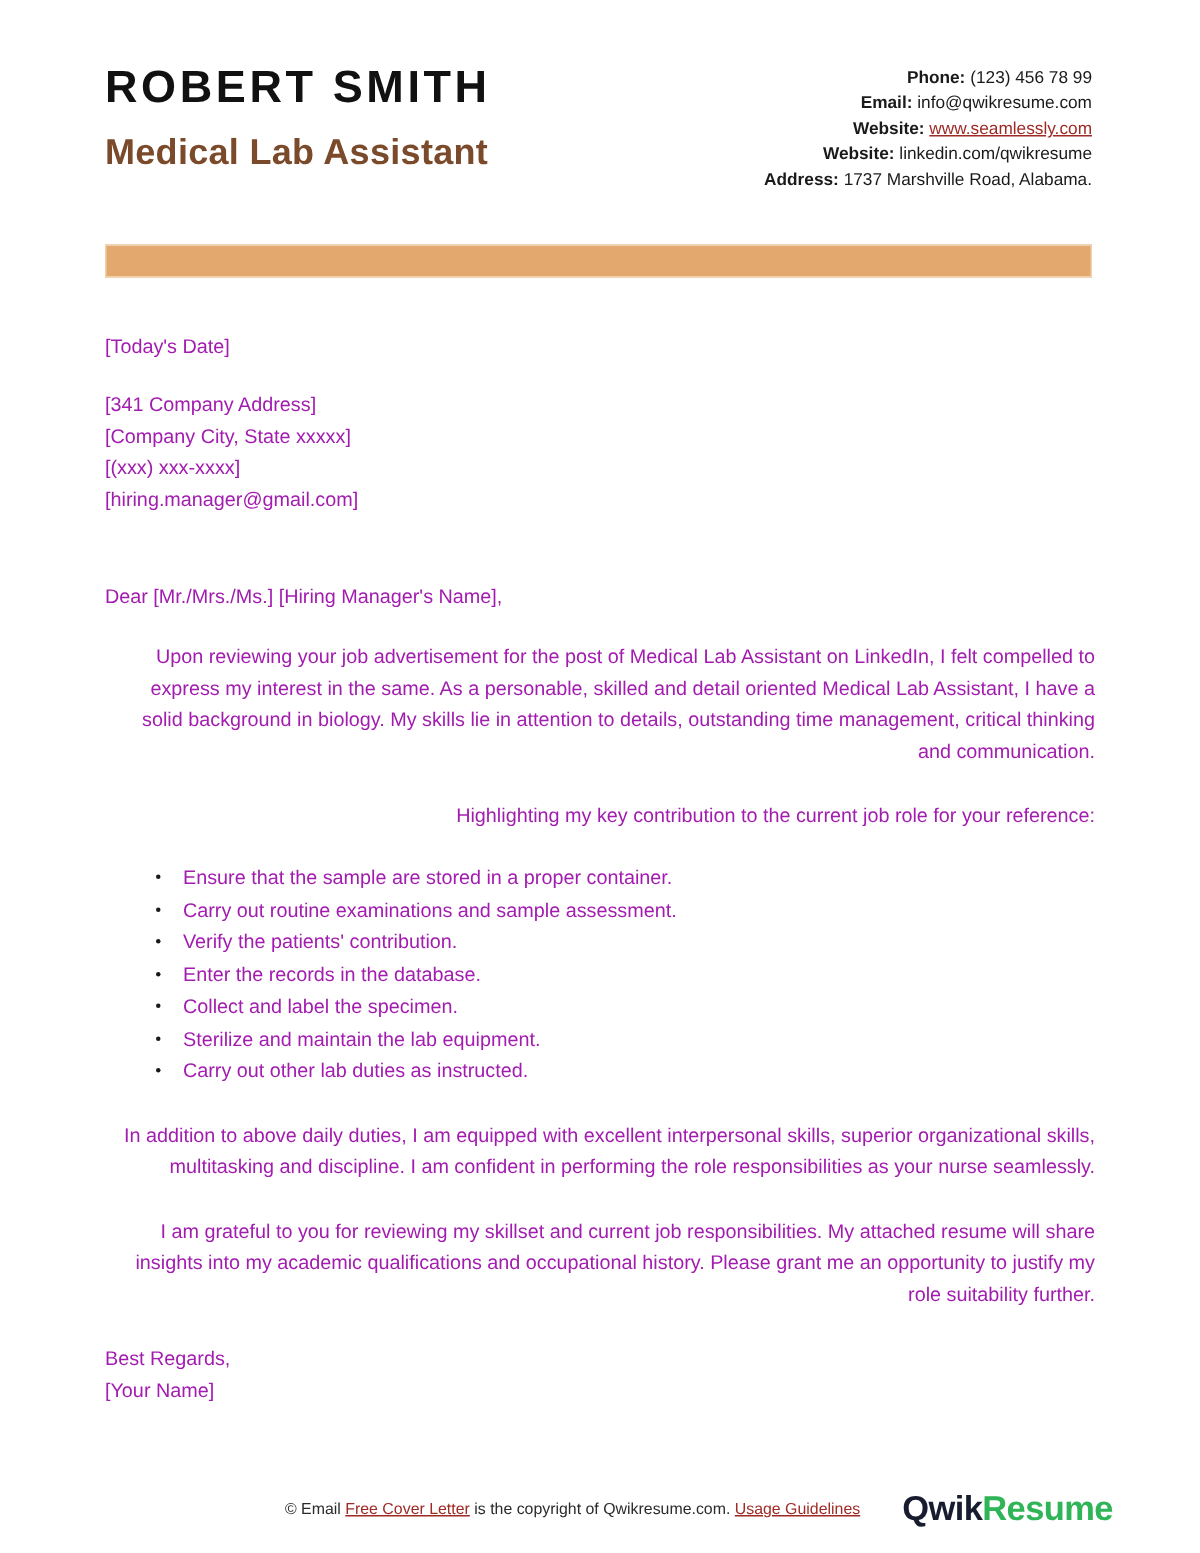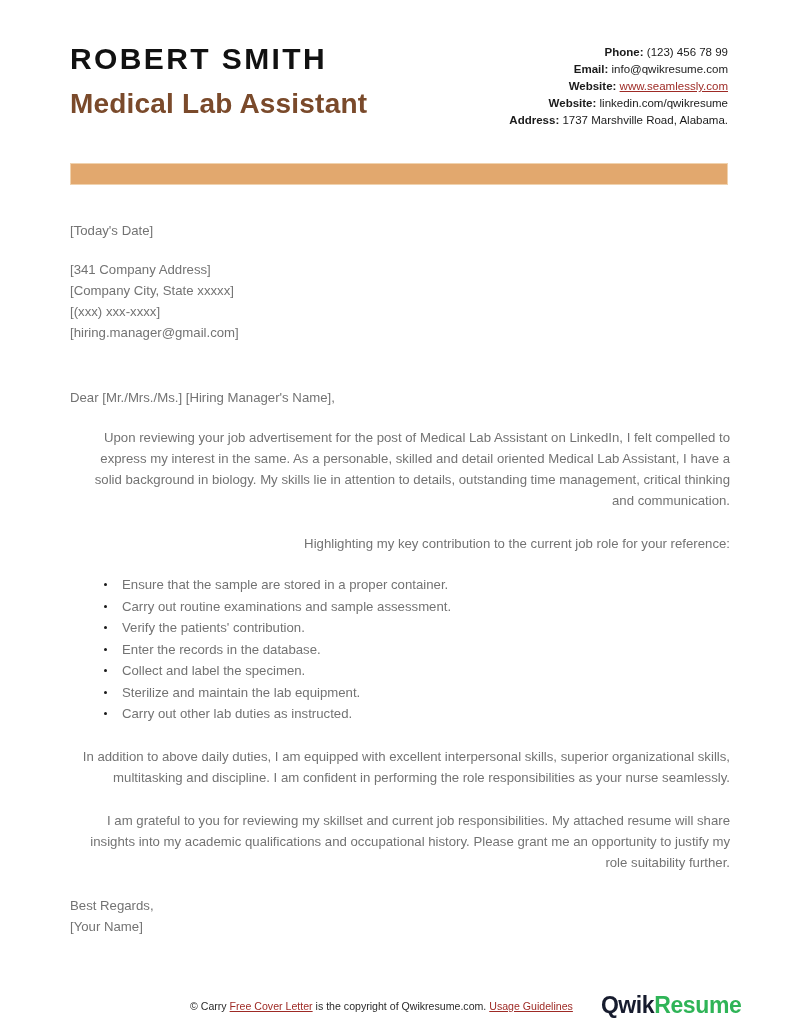--- a/index.html
+++ b/index.html
@@ -41,21 +41,21 @@
   .full-name {
     font-size: 30px;
     font-weight: bold;
     letter-spacing: 2.4px;
     color: #111111;
     line-height: 1.1;
     margin: 0;
     white-space: nowrap;
   }
   .job-title {
-    font-size: 28px;
+    font-size: 24px;
     font-weight: bold;
     color: #7a4a2b;
     letter-spacing: 0.2px;
     margin: 14px 0 0 0;
     line-height: 1.1;
     white-space: nowrap;
   }
 
   .contact-block {
     text-align: right;
@@ -88,21 +88,21 @@
   }
 
   
   .body-wrap {
     position: absolute;
     left: 70px;
     top: 220px;
     width: 660px;
     font-size: 13.2px;
     line-height: 21px;
-    color: #737373;
+    color: #a21caf;
   }
 
   .date-line {
     margin: 0 0 18px 0;
   }
   .recipient-block {
     margin: 0 0 44px 0;
   }
   .recipient-block div {
     line-height: 21px;
@@ -249,17 +249,17 @@
     <p class="para">I am grateful to you for reviewing my skillset and current job responsibilities. My attached resume will share insights into my academic qualifications and occupational history. Please grant me an opportunity to justify my role suitability further.</p>
 
     <div class="signoff">
       <div>Best Regards,</div>
       <div>[Your Name]</div>
     </div>
 
   </div>
 
   <div class="footer">
-    <div class="copyright"><span>© Carry </span><a href="#">Free Cover Letter</a><span> is the copyright of Qwikresume.com. </span><a href="#">Usage Guidelines</a></div>
+    <div class="copyright"><span>© Email </span><a href="#">Free Cover Letter</a><span> is the copyright of Qwikresume.com. </span><a href="#">Usage Guidelines</a></div>
     <div class="logo"><span class="logo-qwik">Qwik</span><span class="logo-resume">Resume</span></div>
   </div>
 
 </div>
 
 </body></html>

